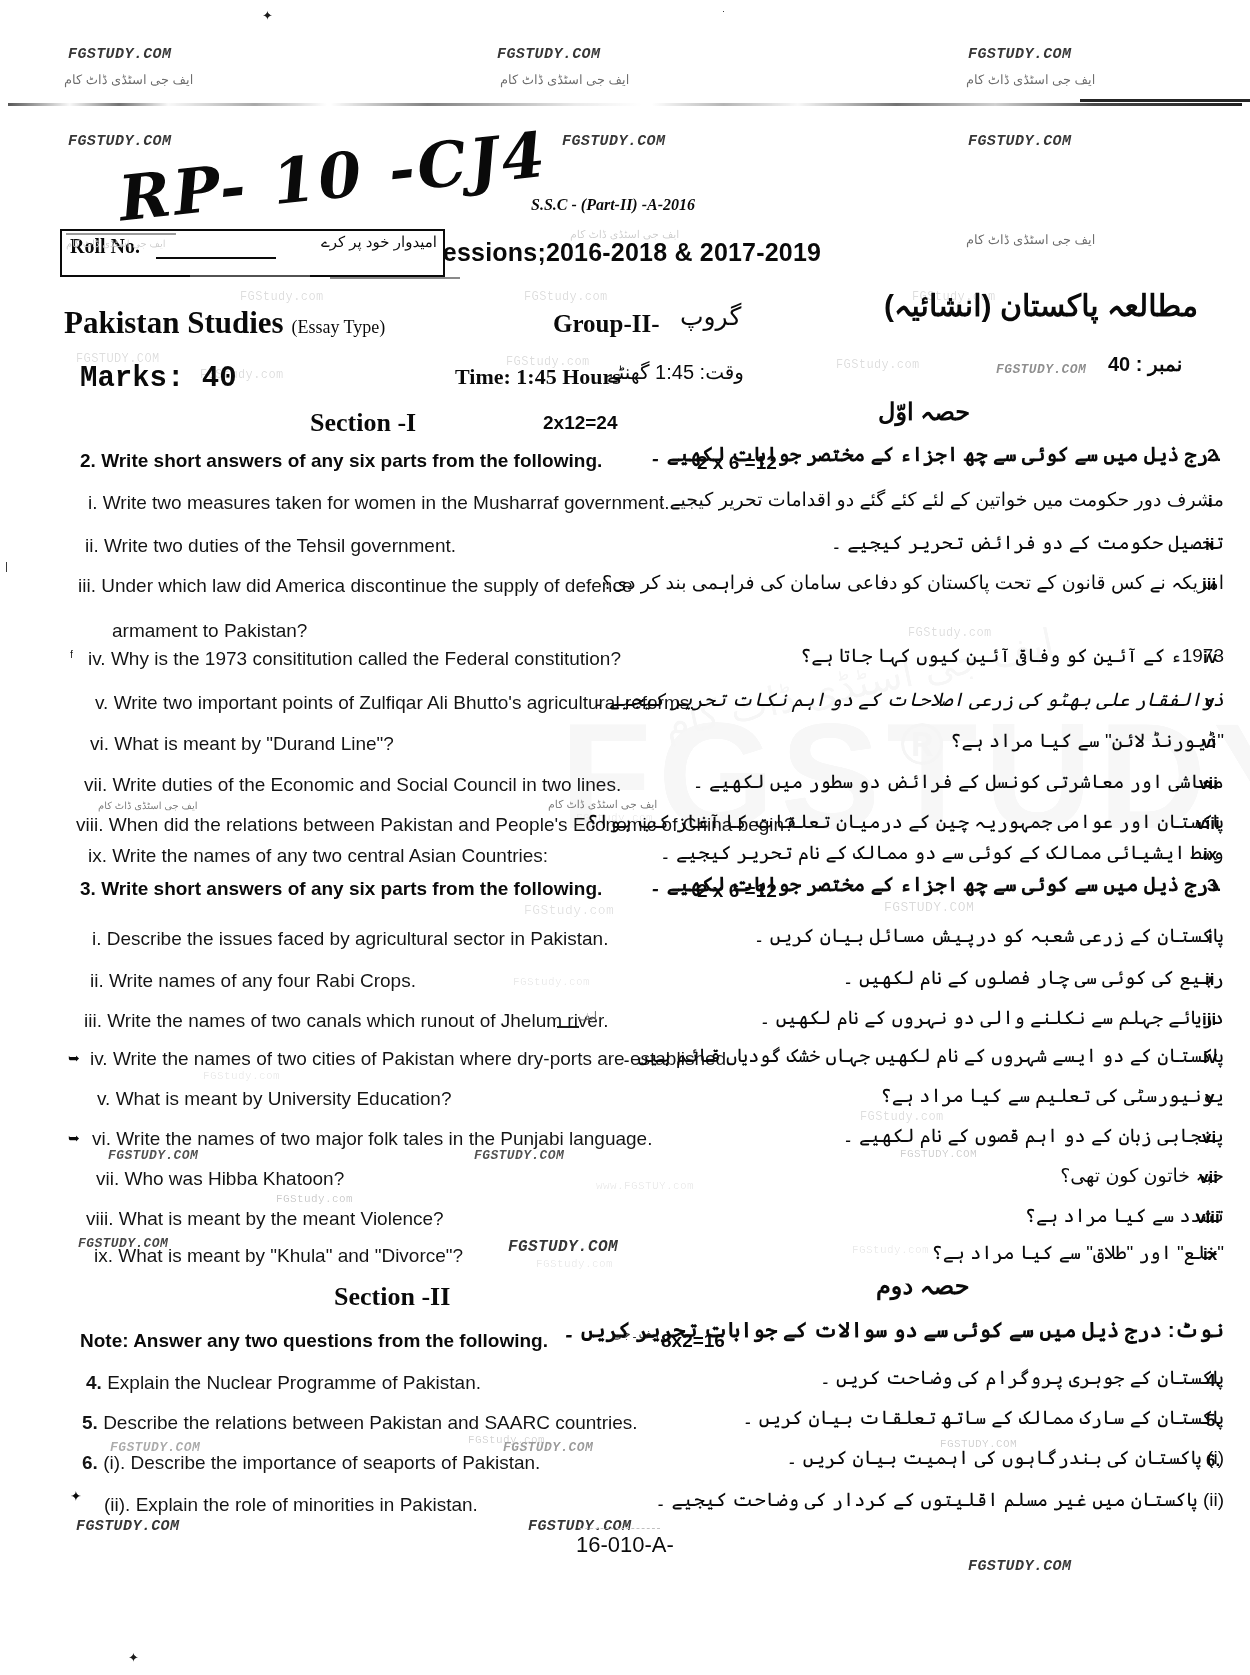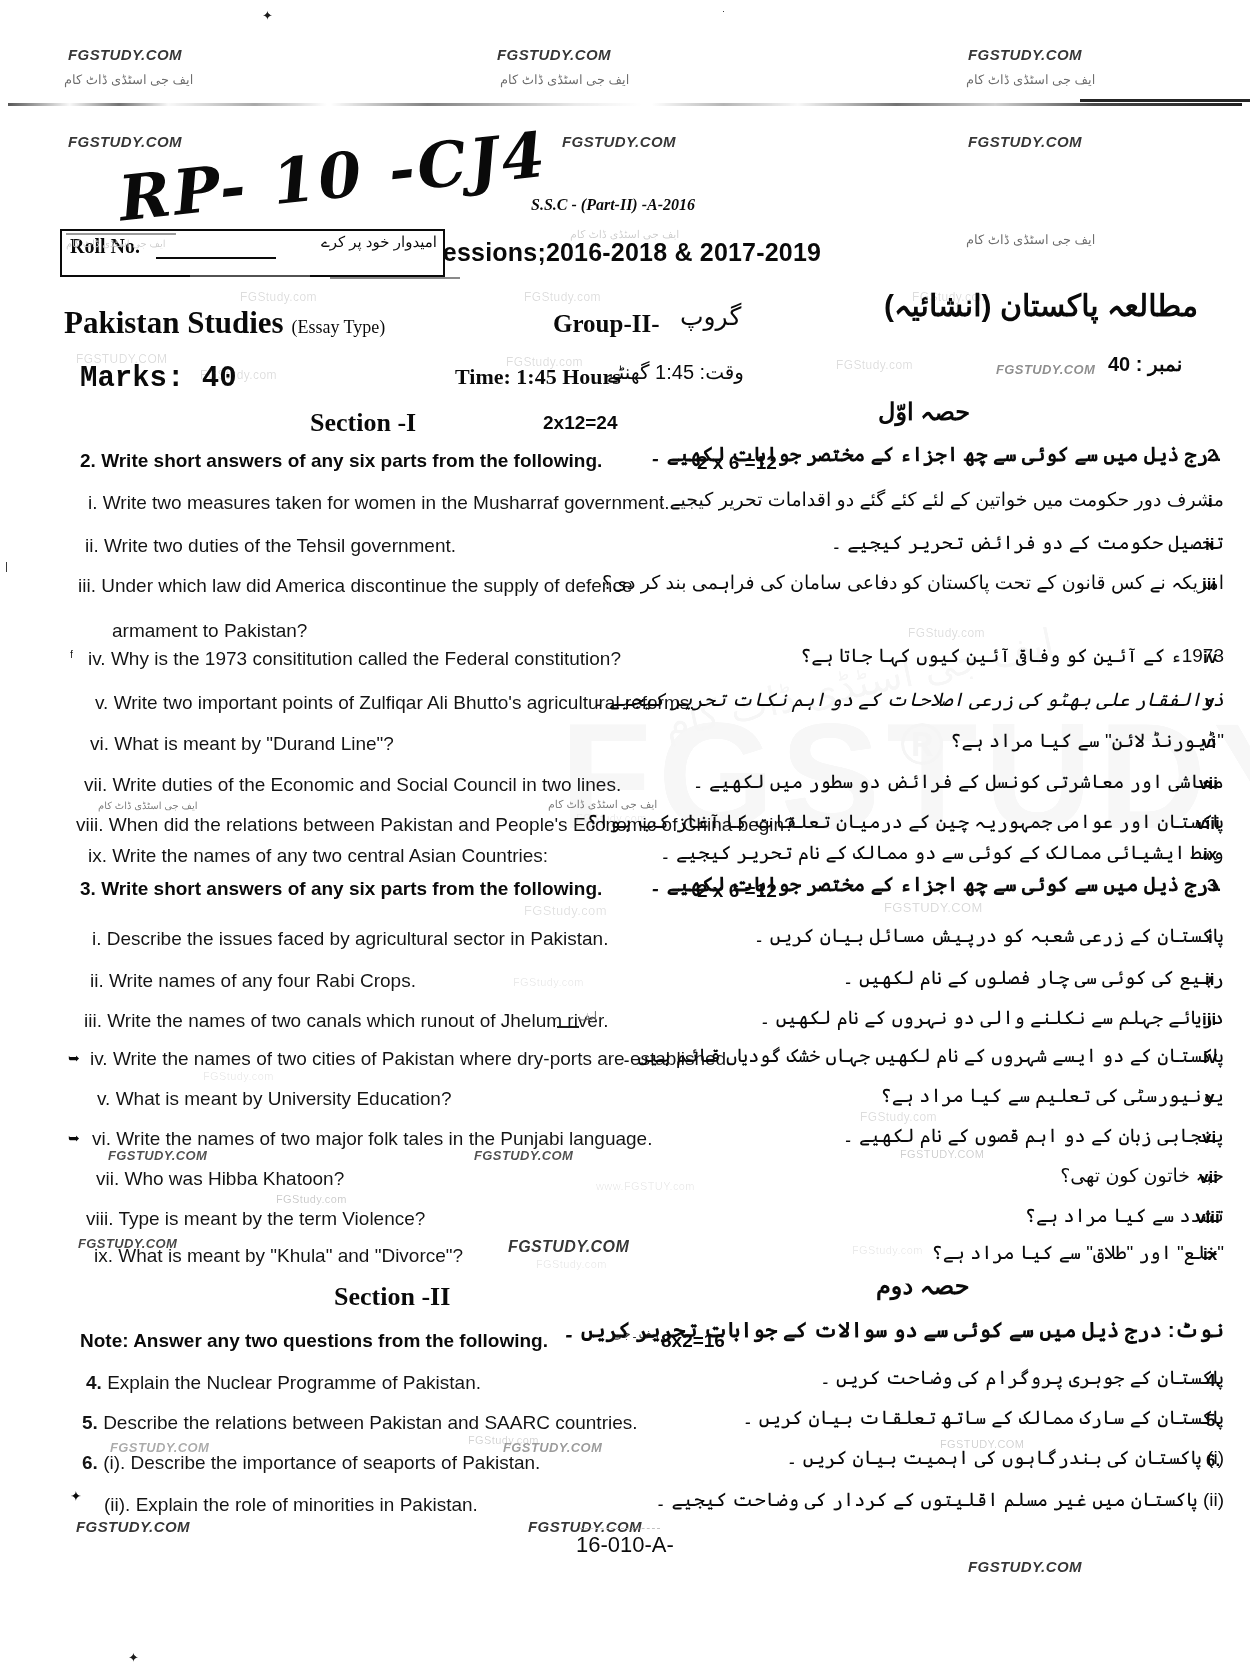--- a/index.html
+++ b/index.html
@@ -15,21 +15,21 @@
     overflow: hidden;
     font-family: "Liberation Sans", sans-serif;
     color: #111;
     filter: contrast(1.06);
   }
 
   
   .wm {
     position: absolute;
     color: #b9b9b9;
-    font-family: Liberation Sans, sans-serif;
+    font-family: Liberation Mono, monospace;
     font-style: italic;
     font-weight: bold;
     letter-spacing: .4px;
     white-space: nowrap;
     pointer-events: none;
   }
   .wm.dark { color: #3b3b3b; font-size: 15px; }
   .wm.mid  { color: #8e8e8e; font-size: 13px; }
   .wm.pale { color: #d8d8d8; font-size: 12px; font-style: normal; font-weight: normal; }
   .wm.faint{ color: #e4e4e4; font-size: 11px; font-style: normal; font-weight: normal; }
@@ -515,21 +515,21 @@
     <span class="rn">vii.</span>
     <span>Who was Hibba Khatoon?</span>
   </div>
   <div class="u-item" style="right:26px; top:1164px;">حبہ خاتون کون تھی؟</div>
   <div class="u-rn" style="left:1199px; top:1168px;">vii</div>
   <div class="wm faint" style="left:596px; top:1180px;">www.FGSTUY.com</div>
   <div class="wm faint" style="left:276px; top:1193px; color:#c6c6c6;">FGStudy.com</div>
 
   <div class="q-item" style="left:86px; top:1208px;">
     <span class="rn">viii.</span>
-    <span>Type is meant by the term Violence?</span>
+    <span>What is meant by the meant Violence?</span>
   </div>
   <div class="u-item" style="right:26px; top:1204px;">تشدد سے کیا مراد ہے؟</div>
   <div class="u-rn" style="left:1196px; top:1208px;">viii</div>
 
   <div class="wm mid" style="left:78px; top:1236px; color:#4a4a4a;">FGSTUDY.COM</div>
 
   <div class="q-item" style="left:94px; top:1245px;">
     <span class="rn">ix.</span>
     <span>What is meant by "Khula" and "Divorce"?</span>
   </div>

